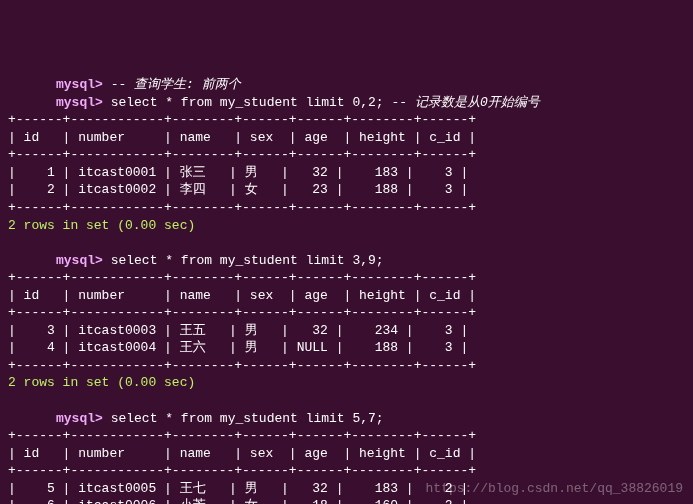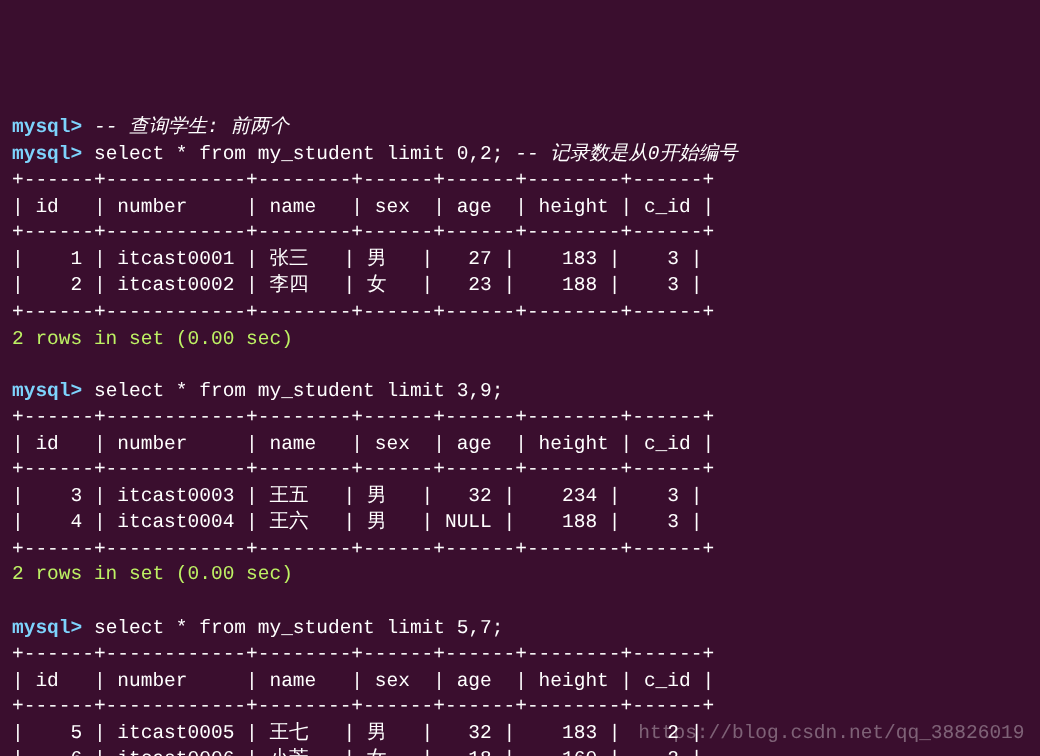--- a/index.html
+++ b/index.html
@@ -14,22 +14,23 @@
       color: #ffffff;
       padding: 6px 8px;
       width: 693px;
       height: 504px;
       overflow: hidden;
       position: relative;
       line-height: 1.35;
       white-space: pre;
     }
     .prompt {
-      color: #7dd3fc;
+      color: #f0abfc;
       font-weight: bold;
+      margin-left: 48px;
     }
     .cmd {
       color: #ffffff;
     }
     .comment {
       color: #ffffff;
       font-style: italic;
     }
     .sep {
       color: #ffffff;
@@ -52,21 +53,21 @@
 </head>
 <body>
 
 
 
 <div><span class="prompt">mysql&gt;</span> <span class="comment">-- 查询学生: 前两个</span>
 <span class="prompt">mysql&gt;</span> <span class="cmd">select * from my_student limit 0,2;</span> <span class="comment">-- 记录数是从0开始编号</span>
 <span class="sep">+------+------------+--------+------+------+--------+------+</span>
 <span class="row">| id   | number     | name   | sex  | age  | height | c_id |</span>
 <span class="sep">+------+------------+--------+------+------+--------+------+</span>
-<span class="row">|    1 | itcast0001 | 张三   | 男   |   27 |    183 |    3 |</span>
+<span class="row">|    1 | itcast0001 | 张三   | 男   |   32 |    183 |    3 |</span>
 <span class="row">|    2 | itcast0002 | 李四   | 女   |   23 |    188 |    3 |</span>
 <span class="sep">+------+------------+--------+------+------+--------+------+</span>
 <span class="status">2 rows in set (0.00 sec)</span>
 
 <span class="prompt">mysql&gt;</span> <span class="cmd">select * from my_student limit 3,9;</span>
 <span class="sep">+------+------------+--------+------+------+--------+------+</span>
 <span class="row">| id   | number     | name   | sex  | age  | height | c_id |</span>
 <span class="sep">+------+------------+--------+------+------+--------+------+</span>
 <span class="row">|    3 | itcast0003 | 王五   | 男   |   32 |    234 |    3 |</span>
 <span class="row">|    4 | itcast0004 | 王六   | 男   | NULL |    188 |    3 |</span>

